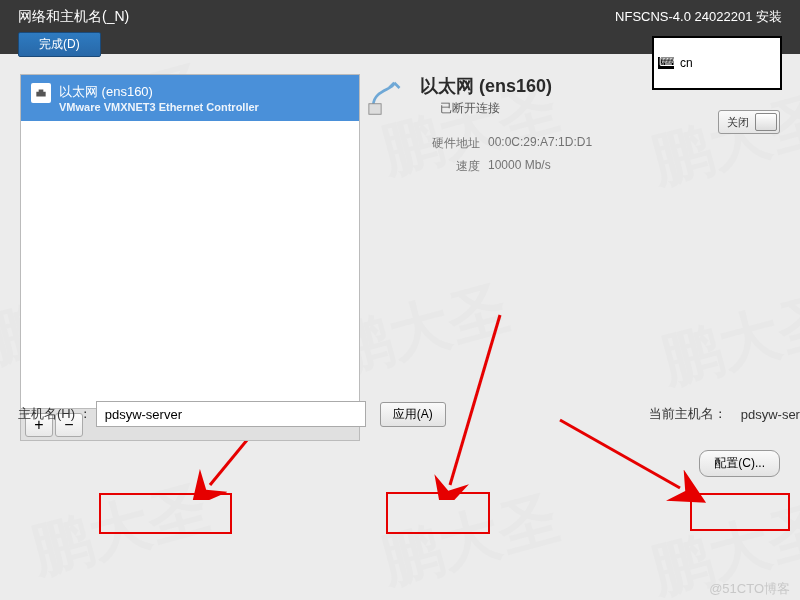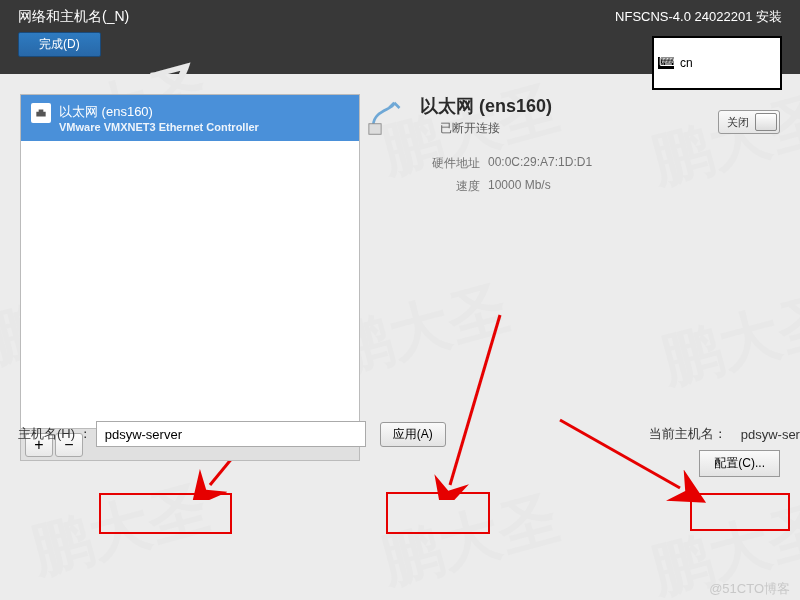--- a/index.html
+++ b/index.html
@@ -1,20 +1,20 @@
 <!DOCTYPE html>
 <html><head>
   <meta charset="utf-8">
   <style>
     * { box-sizing: border-box; margin: 0; padding: 0; font-family: sans-serif; }
     body { width: 800px; height: 600px; background: #ececec; position: relative; overflow: hidden; }
     
     .header {
       background: #383838;
-      height: 74px;
+      height: 54px;
       padding: 4px 18px;
       display: flex;
       justify-content: space-between;
     }
     .header-left { color: white; }
     .header-title { font-size: 14px; margin: 4px 0 6px 0; }
     .done-btn {
       background: linear-gradient(#2e7bc1, #2868a8);
       border: 1px solid #1a4a7a;
       color: white;
@@ -111,21 +111,21 @@
     .info-row { display: flex; font-size: 12px; color: #737373; margin-bottom: 6px; }
     .info-label { width: 60px; text-align: right; margin-right: 8px; }
     
     .config-btn {
       position: absolute;
       right: 20px;
       top: 450px;
       padding: 4px 14px;
       background: linear-gradient(#fafafa, #e3e3e3);
       border: 1px solid #999;
-      border-radius: 0;
+      border-radius: 9px;
       font-size: 12px;
       cursor: pointer;
     }
     
     .hostname-row {
       position: absolute;
       bottom: 60px;
       left: 18px;
       right: 18px;
       display: flex;

